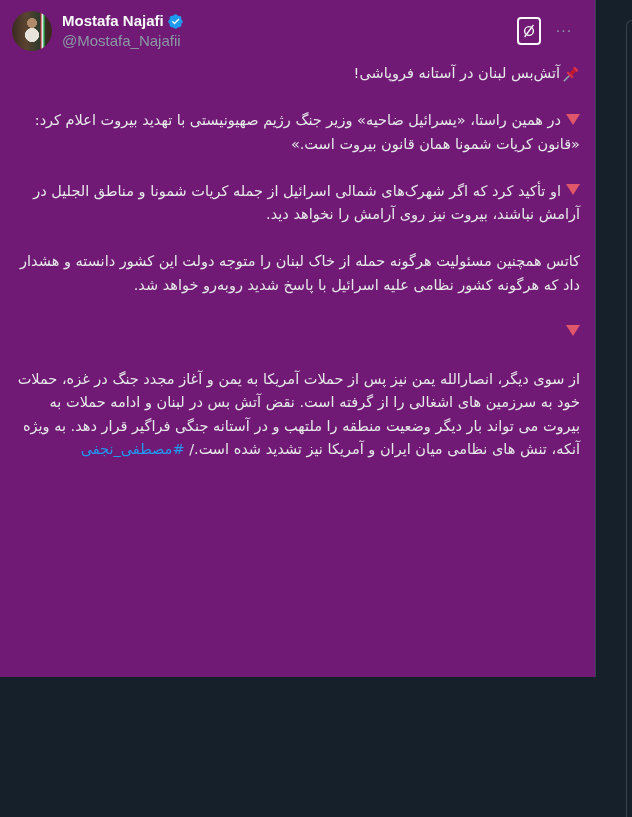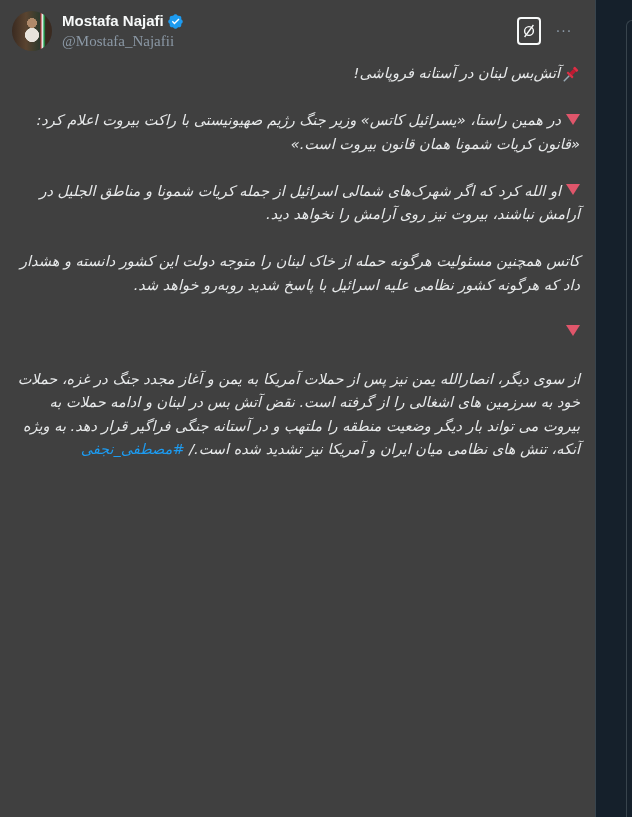--- a/index.html
+++ b/index.html
@@ -13,22 +13,22 @@
     body {
       font-family: "DejaVu Sans", "Liberation Sans", sans-serif;
       color: #f7f9f9;
       position: relative;
     }
     .tweet {
       position: absolute;
       left: 0;
       top: 0;
       width: 596px;
-      height: 817px;
-      background: #404040;
+      height: 677px;
+      background: #701a75;
       border-right: 1px solid #38444d;
       box-sizing: border-box;
     }
     .right-panel-edge {
       position: absolute;
       left: 626px;
       top: 20px;
       width: 6px;
       height: 797px;
       border-left: 1px solid #38444d;
@@ -71,21 +71,21 @@
       font-size: 15px;
       color: #f7f9f9;
     }
     .verified {
       margin-left: 3px;
       width: 17px;
       height: 17px;
       display: inline-block;
     }
     .handle {
-      font-family: Liberation Serif, serif;
+      font-family: Liberation Sans, sans-serif;
       font-size: 15px;
       color: #8b98a5;
     }
     .header-actions {
       margin-left: auto;
       display: flex;
       align-items: center;
       gap: 12px;
       margin-right: 8px;
     }
@@ -116,21 +116,20 @@
       text-align: right;
       font-family: "DejaVu Sans", sans-serif;
       font-size: 14.5px;
       line-height: 23.5px;
       color: #e7e9ea;
       unicode-bidi: plaintext;
     }
     .para {
       margin: 0 0 23.5px 0;
       white-space: normal;
-      font-style: italic;
     }
     .marker {
       display: inline-block;
       width: 0;
       height: 0;
       border-left: 7px solid transparent;
       border-right: 7px solid transparent;
       border-top: 11px solid #e0566b;
       margin-left: 5px;
       vertical-align: middle;
@@ -184,23 +183,23 @@
     <p class="para"><span class="pin"><svg viewBox="0 0 20 20" width="18" height="18">
             <line x1="2" y1="18" x2="8" y2="12" stroke="#99aab5" stroke-width="1.6"></line>
             <g transform="rotate(45 12 8)">
               <rect x="9" y="2" width="6" height="3" rx="1" fill="#dd2e44"></rect>
               <rect x="10" y="5" width="4" height="6" fill="#be1931"></rect>
               <rect x="7.5" y="11" width="9" height="2.5" rx="1" fill="#dd2e44"></rect>
             </g>
           </svg></span><span>آتش‌بس لبنان در آستانه فروپاشی!</span></p>
 
 
-    <p class="para"><span class="marker"></span><span>در همین راستا، «یسرائیل کاتس» وزیر جنگ رژیم صهیونیستی با راکت بیروت اعلام کرد: «قانون کریات شمونا همان قانون بیروت است.»</span></p>
-
-    <p class="para"><span class="marker"></span><span>او الله کرد که اگر شهرک‌های شمالی اسرائیل از جمله کریات شمونا و مناطق الجلیل در آرامش نباشند، بیروت نیز روی آرامش را نخواهد دید.</span></p>
+    <p class="para"><span class="marker"></span><span>در همین راستا، «یسرائیل ضاحیه» وزیر جنگ رژیم صهیونیستی با تهدید بیروت اعلام کرد: «قانون کریات شمونا همان قانون بیروت است.»</span></p>
+
+    <p class="para"><span class="marker"></span><span>او تأکید کرد که اگر شهرک‌های شمالی اسرائیل از جمله کریات شمونا و مناطق الجلیل در آرامش نباشند، بیروت نیز روی آرامش را نخواهد دید.</span></p>
 
     <p class="para"><span>کاتس همچنین مسئولیت هرگونه حمله از خاک لبنان را متوجه دولت این کشور دانسته و هشدار داد که هرگونه کشور نظامی علیه اسرائیل با پاسخ شدید روبه‌رو خواهد شد.</span></p>
 
 
     <p class="para"><span class="marker"></span></p>
 
 
     <p class="para"><span>از سوی دیگر، انصارالله یمن نیز پس از حملات آمریکا به یمن و آغاز مجدد جنگ در غزه، حملات خود به سرزمین های اشغالی را از گرفته است. نقض آتش بس در لبنان و ادامه حملات به بیروت می تواند بار دیگر وضعیت منطقه را ملتهب و در آستانه جنگی فراگیر قرار دهد. به ویژه آنکه، تنش های نظامی میان ایران و آمریکا نیز تشدید شده است./ </span><a class="hashtag">#مصطفی_نجفی</a></p>
   </div>
 </div>

